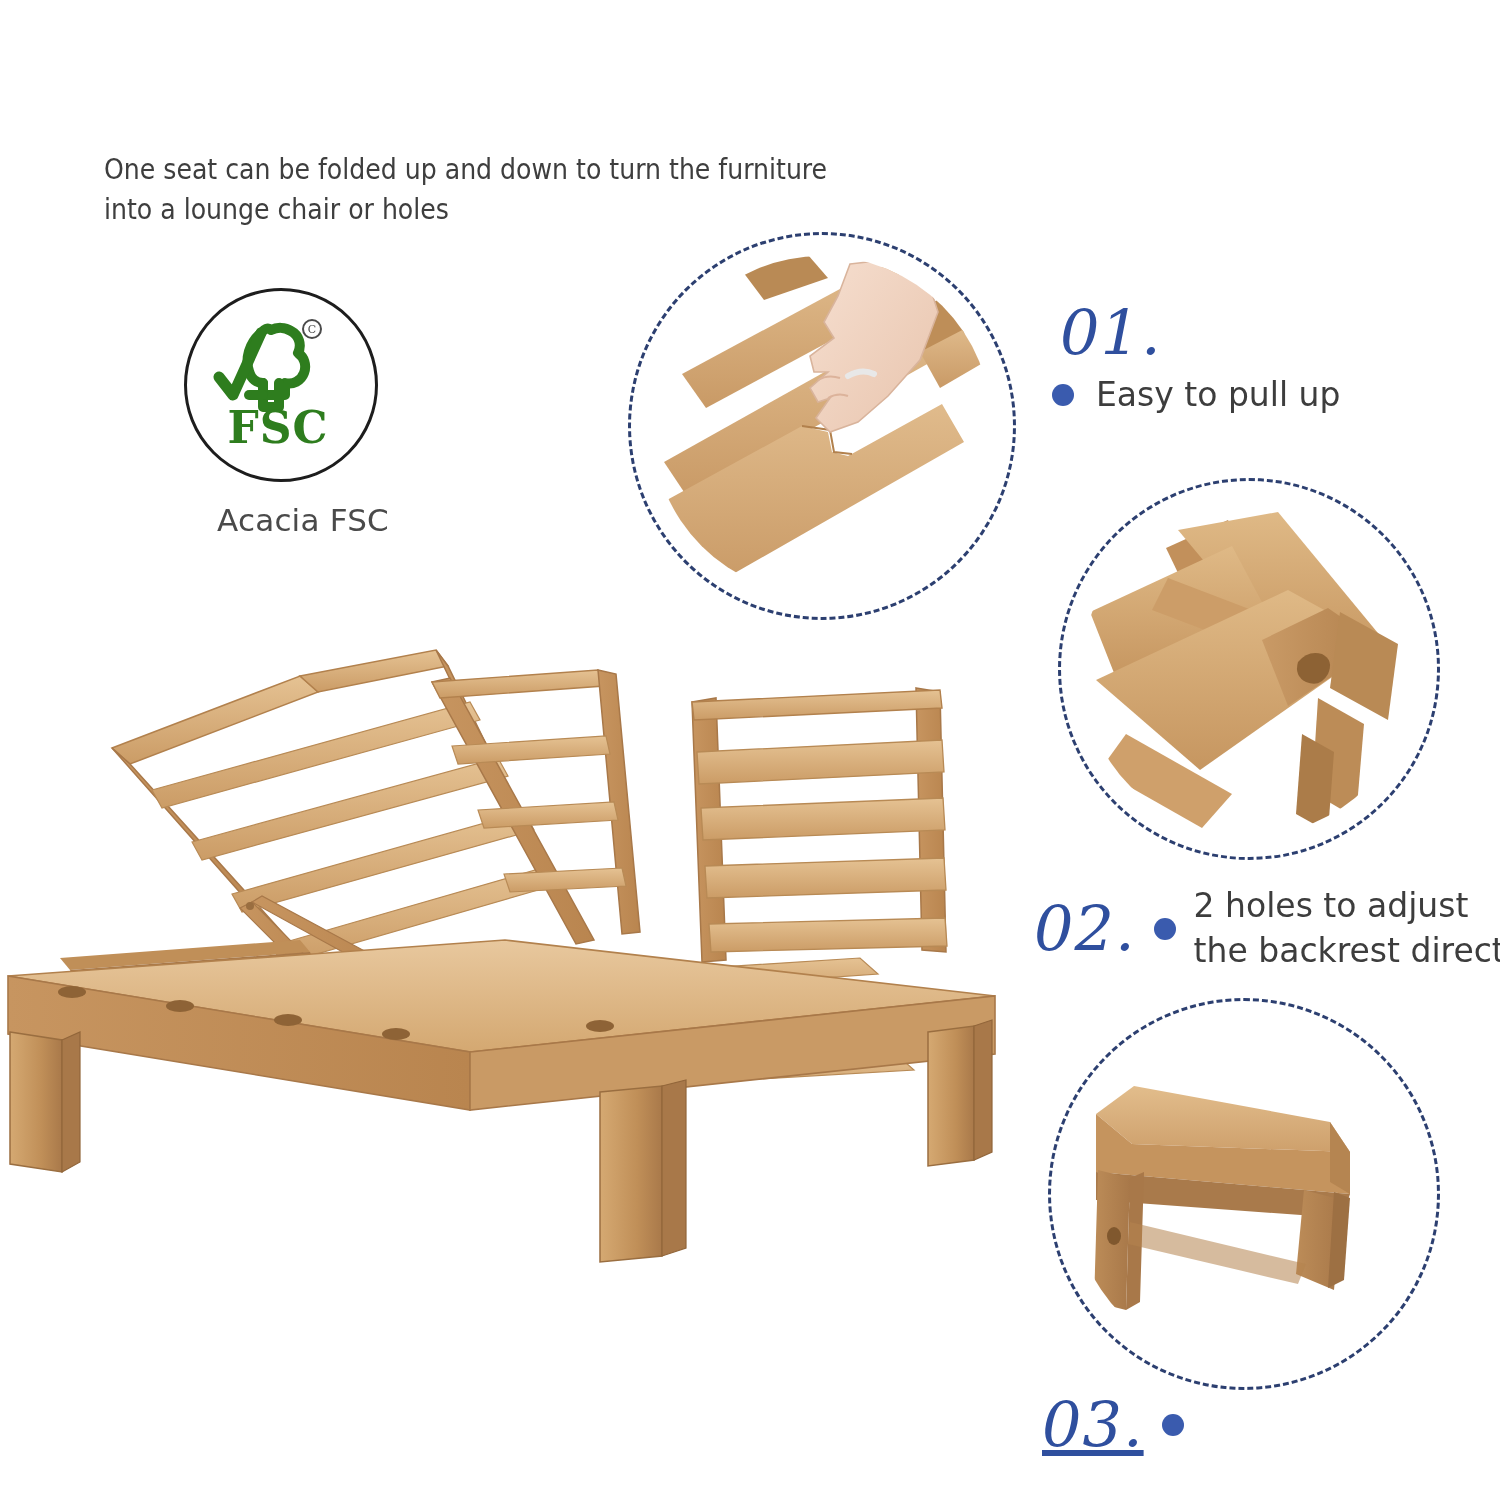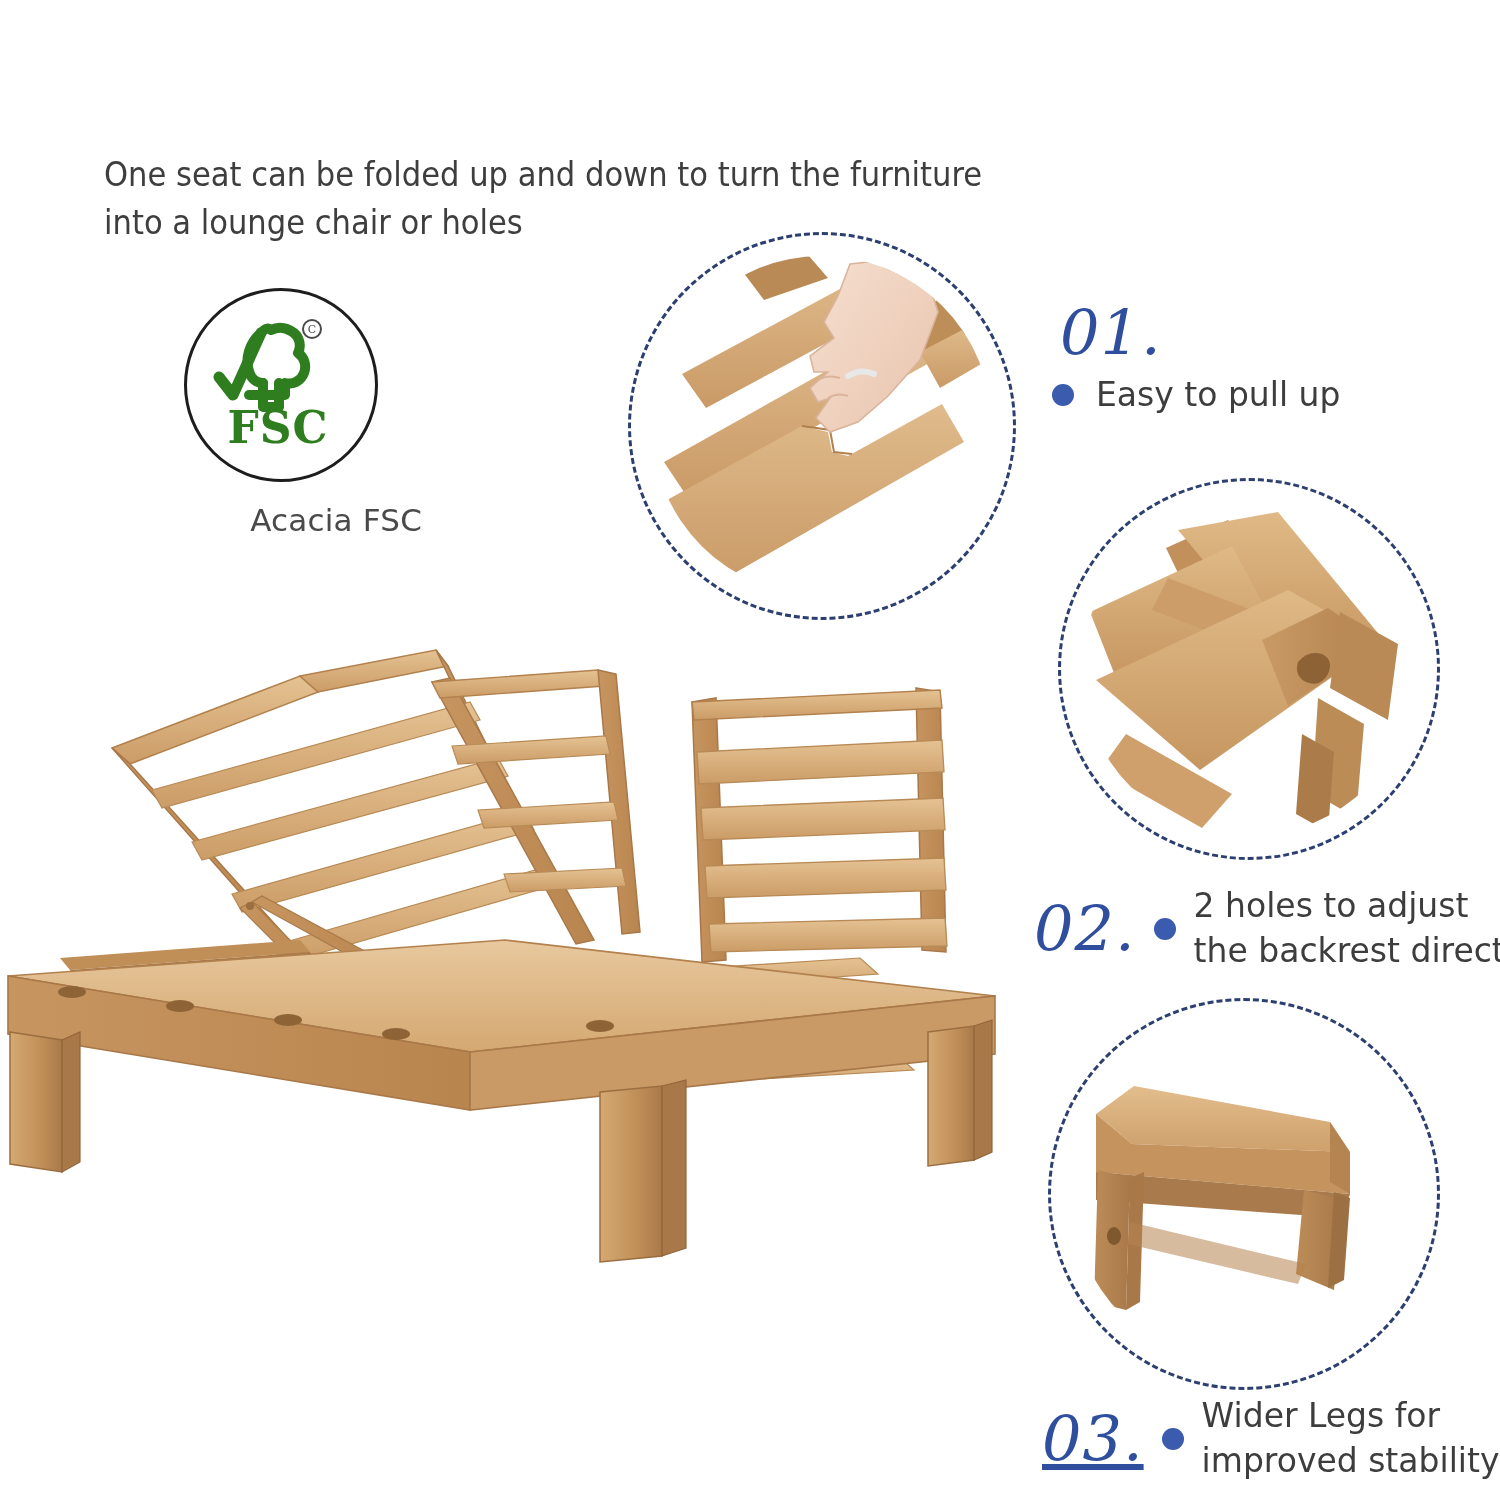--- a/index.html
+++ b/index.html
@@ -22,38 +22,38 @@
     font-size:62px;font-weight:bold;
     letter-spacing:0.5px;
     font-family:"Liberation Sans", sans-serif;
     text-shadow:2px 2px 0 rgba(255,255,255,0.25);
     white-space:nowrap;
   }
 
   
   .subtitle{
     position:absolute;left:104px;top:150px;width:1010px;
-    font-size:34px;line-height:1.42;color:#3e3e3e;
+    font-size:28px;line-height:1.42;color:#3e3e3e;
     font-family:"DejaVu Sans", sans-serif;
     font-stretch:condensed;
   }
   .subtitle span{display:block;}
 
   
   .fsc-block{position:absolute;left:182px;top:288px;width:240px;}
   .fsc-circle{
     position:relative;width:188px;height:188px;border-radius:50%;
     border:3px solid #1d1d1d;background:#ffffff;
     margin-left:2px;
   }
   .fsc-svg{position:absolute;left:0;top:0;}
   .fsc-caption{
     margin-top:20px;font-size:31px;color:#4a4a4a;
     font-family:"DejaVu Sans", sans-serif;letter-spacing:.2px;
-    text-align:right;padding-left:2px;
+    text-align:center;padding-left:2px;
   }
 
   
   .hero{position:absolute;left:0px;top:640px;width:1010px;height:660px;}
 
   
   .callout-circle{position:absolute;border-radius:50%;}
   .cc-dash{
     position:absolute;inset:0;border-radius:50%;
     border:3px dashed #2c3f70;
@@ -377,19 +377,15 @@
         <ellipse cx="42" cy="214" rx="7" ry="9" fill="#80582E"></ellipse>
 
         <path d="M58,200 L234,242 L226,262 L56,222 Z" fill="#B4834F" opacity="0.55"></path>
       </svg>
     </div>
   </div>
 
   <div id="callout-3">
     <span class="num">03.</span>
     <span class="bullet"></span>
-    <span class="ctext">
-      <span>Wider Legs for</span><br>
-      <span>improved stability</span>
-    </span>
   </div>
 
 </div>
 
 </body></html>

